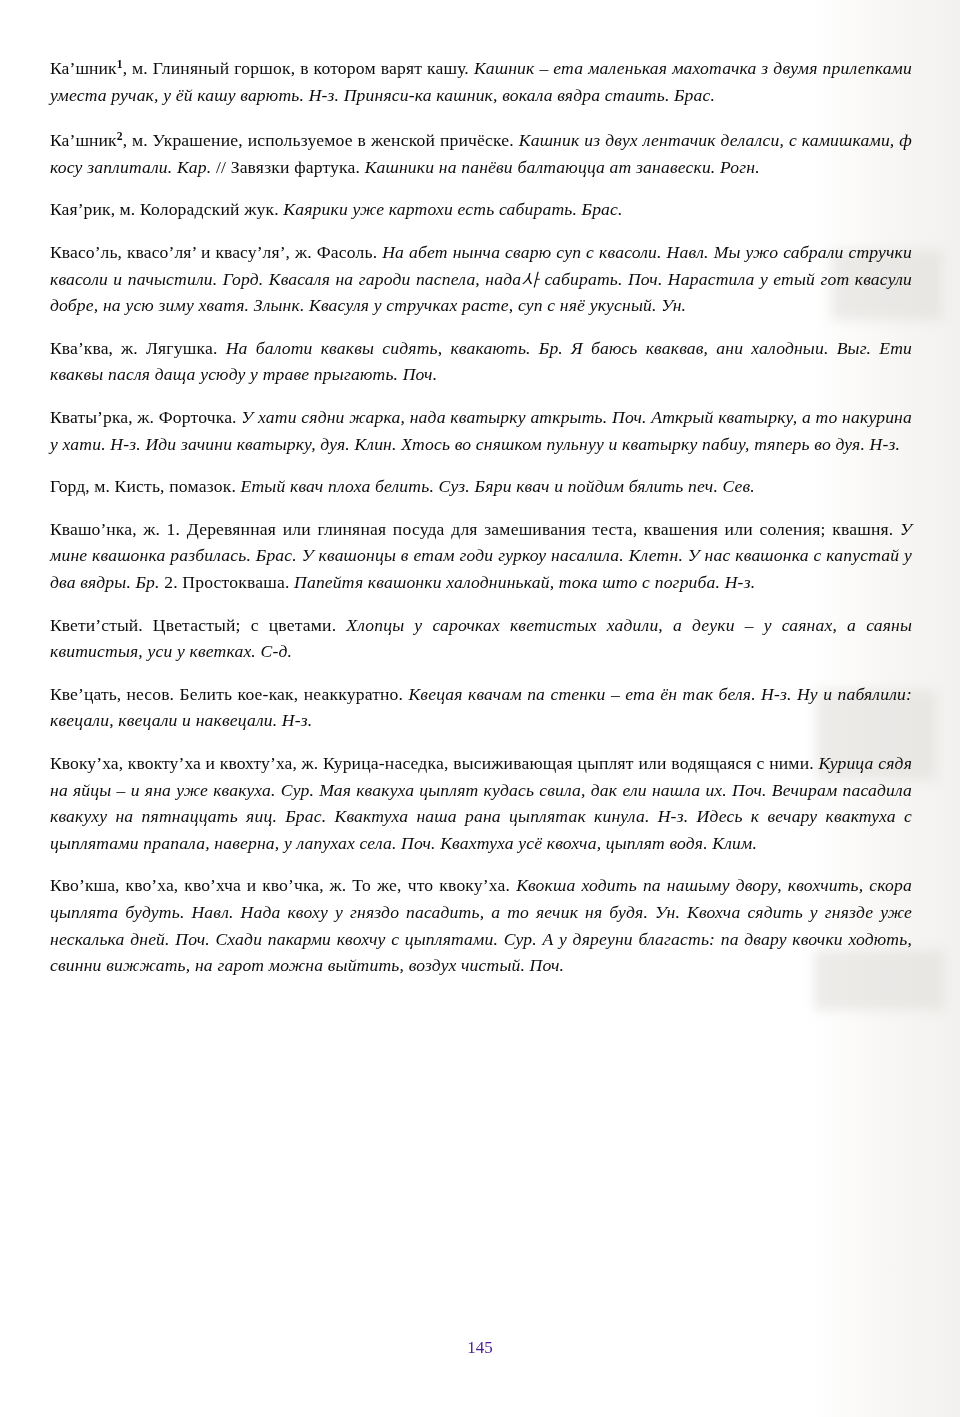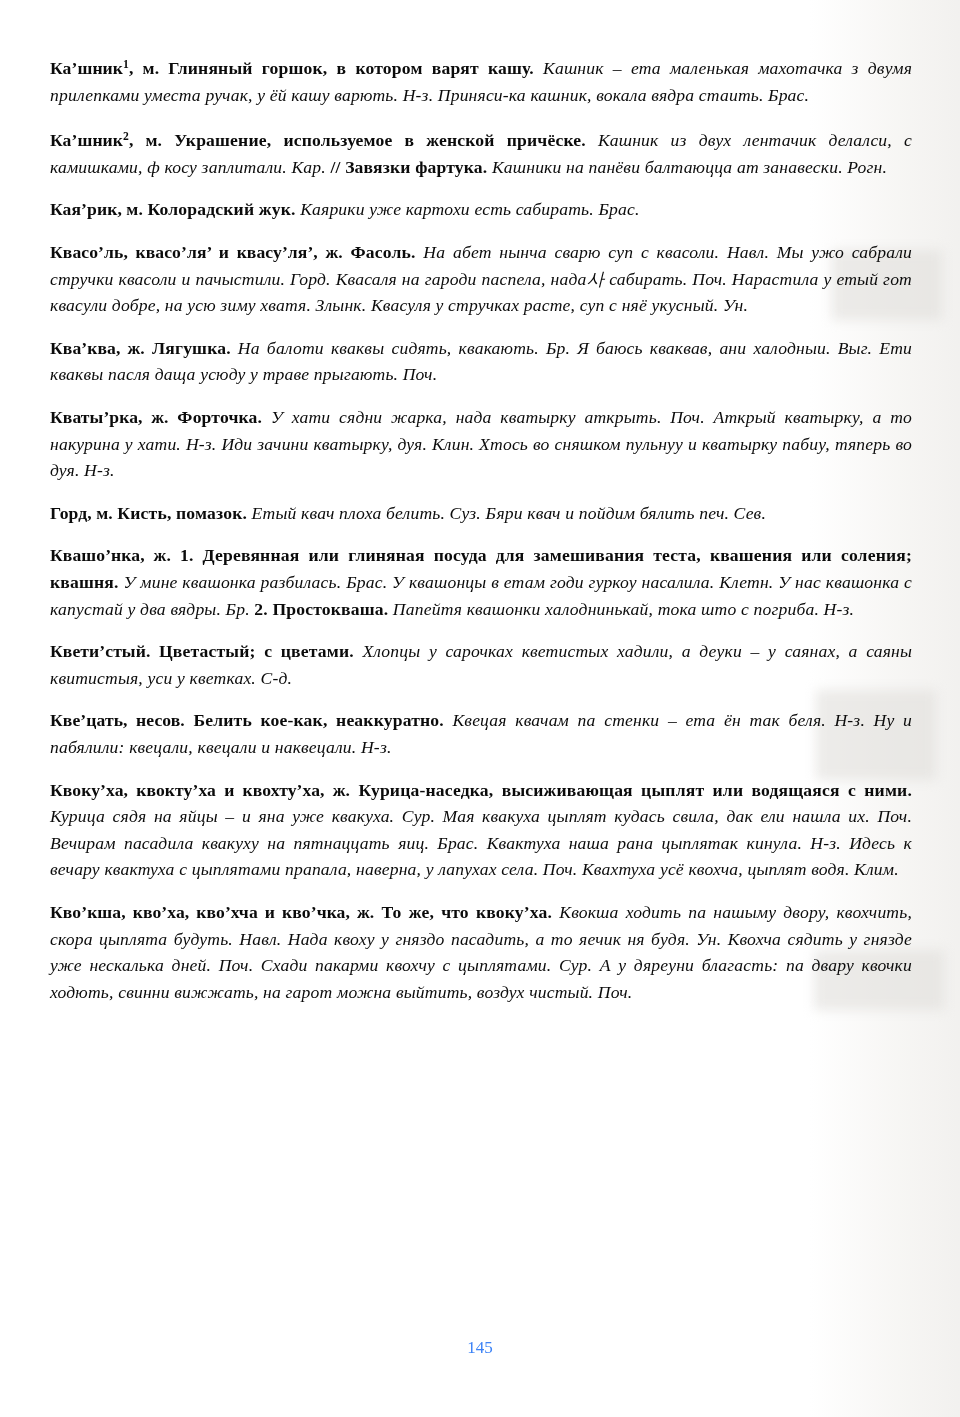--- a/index.html
+++ b/index.html
@@ -50,40 +50,40 @@
     hyphens: manual;
     font-style: italic;
     letter-spacing: 0.01em;
   }
   .entry:last-of-type {
     margin-bottom: 0;
   }
   
   .hw, .gloss, .sense-num, .sub {
     font-style: normal;
-    font-weight: bold;
+    font-weight: normal;
   }
   .hw { letter-spacing: 0.005em; }
   .ex { font-style: italic; font-weight: normal; }
   .supsc {
     font-size: 0.66em;
     vertical-align: 0.52em;
     font-weight: bold;
     font-style: normal;
   }
   .folio {
     position: absolute;
     left: 0;
     right: 0;
     top: 1338px;
     text-align: center;
     font-size: 17px;
     font-style: normal;
     font-family: "Liberation Serif", "DejaVu Serif", serif;
-    color: #3b82f6;
+    color: #4c1d95;
   }
 </style>
 </head>
 <body>
 
 <div class="page">
 
   <div class="scan-tint"></div>
   <div class="scan-blotch" style="top:250px; right:18px; width:110px; height:70px;"></div>
   <div class="scan-blotch" style="top:690px; right:24px; width:120px; height:90px;"></div>

